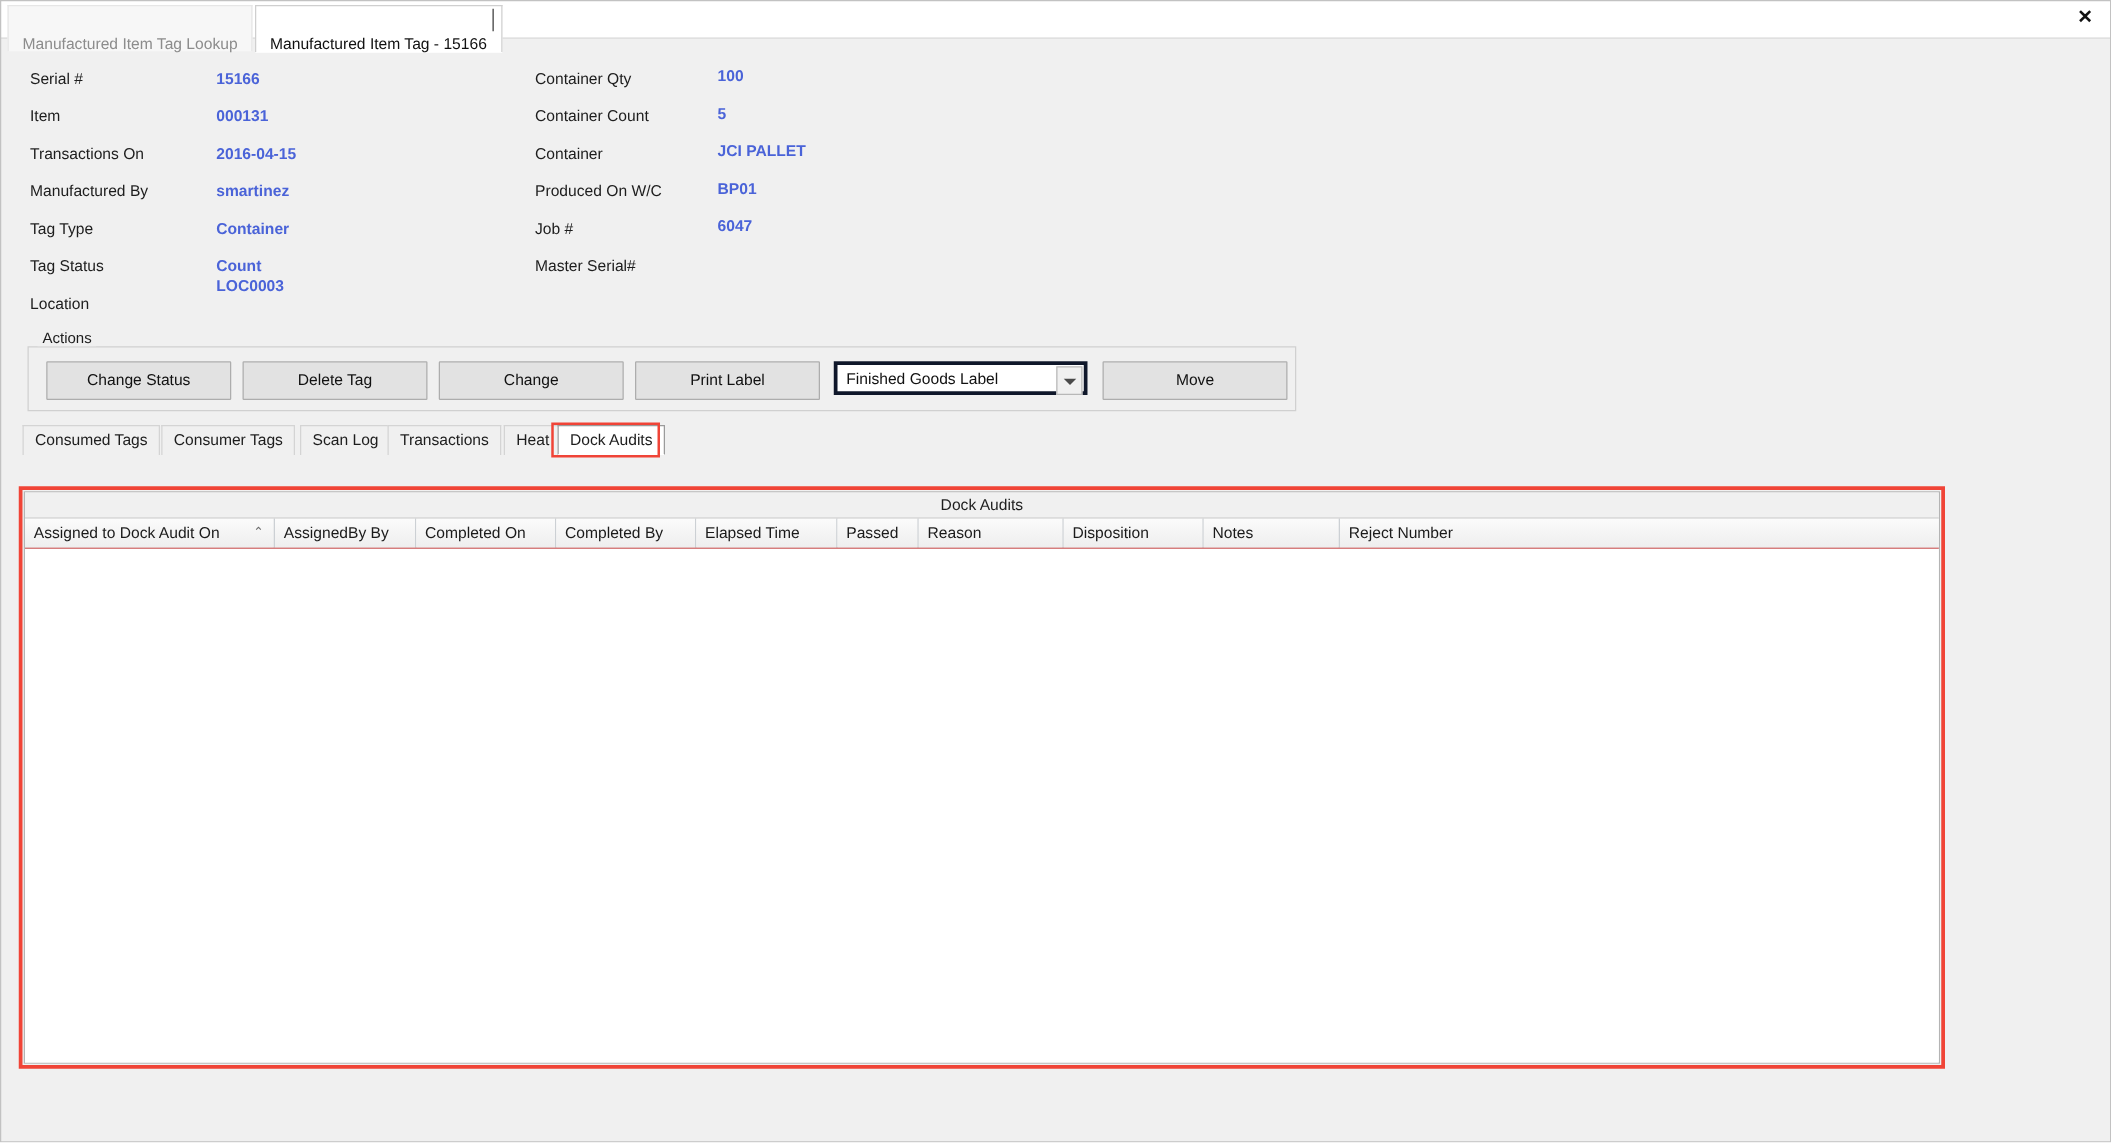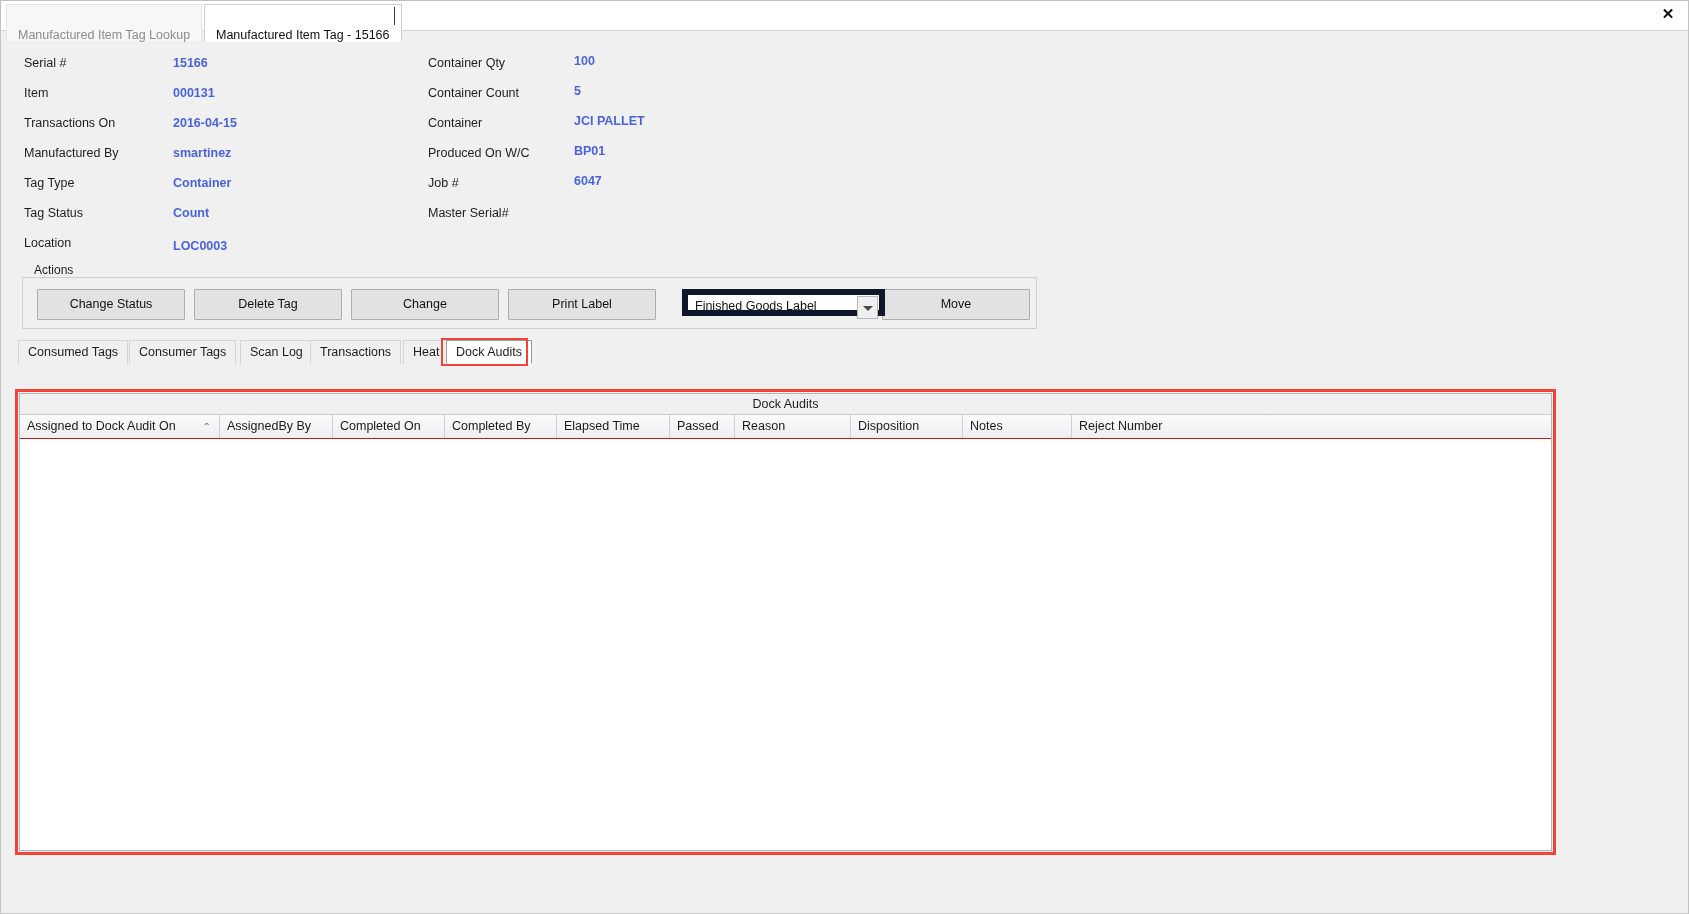--- a/index.html
+++ b/index.html
@@ -138,24 +138,23 @@
     border-radius: 1px;
   }
 
   .combo {
     position: absolute;
     left: 667px;
     top: 289px;
     width: 203px;
     height: 27px;
     background: #ffffff;
-    border: 6px solid #0f172a;
+    border: 3px solid #0f172a;
     box-sizing: border-box;
     cursor: pointer;
-    margin-left: 15px;
   }
   .combo-text {
     position: absolute;
     left: 7px;
     top: 4px;
     font-size: 12.5px;
     color: #111111;
     white-space: nowrap;
   }
   .combo-btn {
@@ -325,21 +324,21 @@
     <div class="fld-label" style="left:24px; top:145px;">Tag Type</div>
     <div class="fld-label" style="left:24px; top:175px;text-align:right;">Tag Status</div>
     <div class="fld-label" style="left:24px; top:205px;">Location</div>
 
     <div class="fld-value" style="left:173px; top:25px;">15166</div>
     <div class="fld-value" style="left:173px; top:55px;">000131</div>
     <div class="fld-value" style="left:173px; top:85px;">2016-04-15</div>
     <div class="fld-value" style="left:173px; top:115px;">smartinez</div>
     <div class="fld-value" style="left:173px; top:145px;">Container</div>
     <div class="fld-value" style="left:173px; top:175px;">Count</div>
-    <div class="fld-value" style="left:173px; top:208px;">LOC0003</div>
+    <div class="fld-value" style="left:173px; top:191px;">LOC0003</div>
 
     <div class="fld-label" style="left:428px; top:25px;">Container Qty</div>
     <div class="fld-label" style="left:428px; top:55px;">Container Count</div>
     <div class="fld-label" style="left:428px; top:85px;">Container</div>
     <div class="fld-label" style="left:428px; top:115px;">Produced On W/C</div>
     <div class="fld-label" style="left:428px; top:145px;">Job #</div>
     <div class="fld-label" style="left:428px; top:175px;">Master Serial#</div>
 
     <div class="fld-value" style="left:574px; top:23px;">100</div>
     <div class="fld-value" style="left:574px; top:53px;">5</div>

